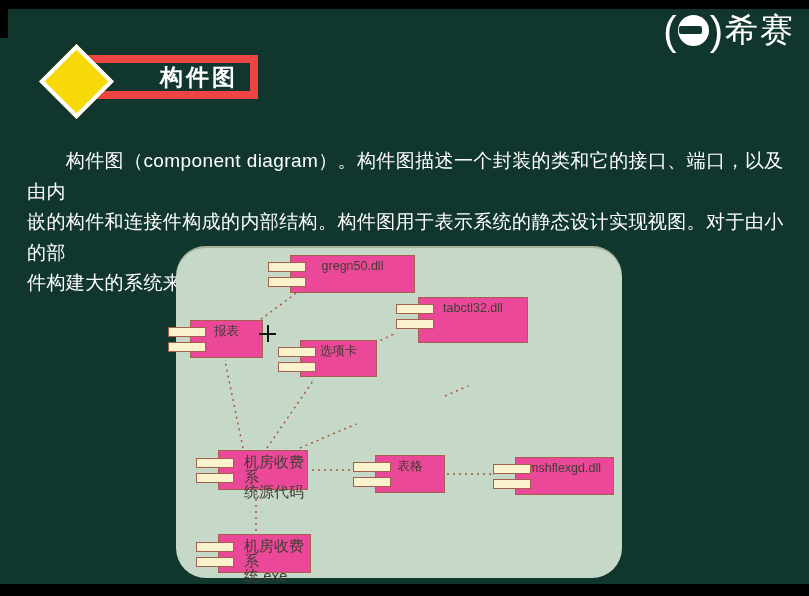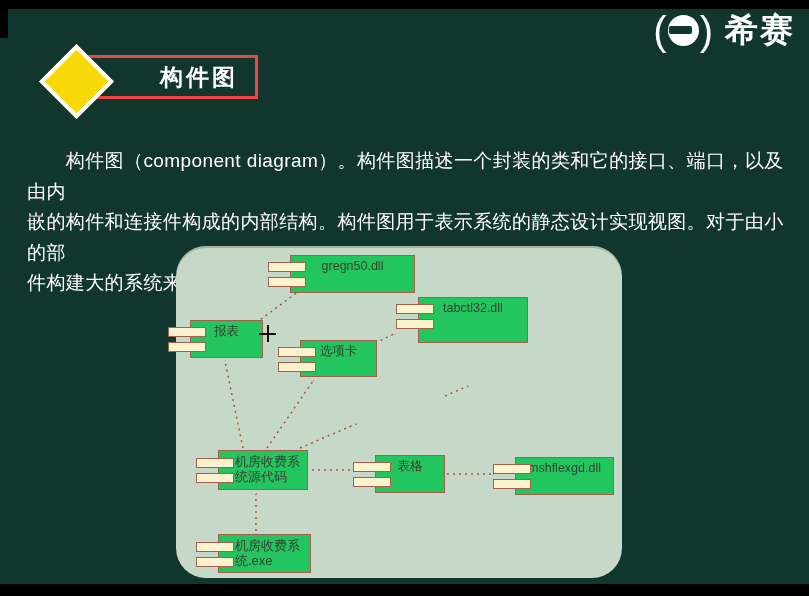--- a/index.html
+++ b/index.html
@@ -11,26 +11,26 @@
   .bar { position:absolute; background:#000; }
   .bar.top { left:0; top:0; width:809px; height:9px; }
   .bar.bottom { left:0; top:584px; width:809px; height:12px; }
   .bar.left-notch { left:0; top:0; width:8px; height:38px; }
 
   
   .logo { position:absolute; top:8px; right:14px; display:flex; align-items:center; color:#fff; }
   .logo .paren { font-size:40px; font-weight:400; line-height:44px; }
   .logo .mark { position:relative; width:31px; height:31px; border-radius:50%; background:#fff; margin:0 1px; }
   .logo .mark .slit { position:absolute; left:1px; top:11px; width:23px; height:8px; background:#11362e; border-radius:2px; }
-  .logo .brand-text { font-size:33px; font-weight:bold; letter-spacing:2px; margin-left:12px; }
+  .logo .brand-text { font-size:33px; font-weight:normal; letter-spacing:2px; margin-left:2px; }
 
   
   .title-box {
     position:absolute; left:76px; top:55px; width:182px; height:44px;
-    border:3px solid #ef4444; box-sizing:border-box;
+    border:8px solid #ef4444; box-sizing:border-box;
     display:flex; align-items:center; justify-content:center; padding-left:64px;
   }
   .title-box .title-text { color:#fff; font-size:23px; font-weight:bold; letter-spacing:3px; }
   .diamond {
     position:absolute; left:50px; top:55px; width:45px; height:45px;
     background:#f7d908; border:4px solid #fff; transform:rotate(45deg);
     box-shadow:0 0 2px rgba(0,0,0,.4);
   }
 
   
@@ -43,29 +43,29 @@
 
   
   .panel {
     position:absolute; left:176px; top:246px; width:446px; height:332px;
     background:#c6d9c8; border-radius:30px;
     box-shadow:inset 0 2px 0 rgba(100,110,70,.35);
   }
   .edges { position:absolute; left:0; top:0; width:809px; height:596px; pointer-events:none; }
 
   .comp {
-    position:absolute; background:#22c55e; border:1.5px solid #a5604d; box-sizing:border-box;
+    position:absolute; background:#ec4899; border:1.5px solid #a5604d; box-sizing:border-box;
     display:flex; justify-content:center; align-items:flex-start;
   }
   .comp .lbl {
     color:#3e3e33; font-size:12.5px; line-height:15px; margin-top:3px;
     white-space:pre-line; text-align:left;
   }
   .comp.two { justify-content:flex-start; }
-  .comp.two .lbl { margin-left:16px; font-size:13px; }
+  .comp.two .lbl { margin-left:25px; font-size:15px; }
   .ctab {
     position:absolute; left:-23px; width:38px; height:10px;
     background:#fbf3cd; border:1.5px solid #a5604d; box-sizing:border-box;
   }
   .ctab.t1 { top:6px; } .ctab.t2 { top:21px; }
   .comp.h40 .ctab.t1 { top:7px; } .comp.h40 .ctab.t2 { top:22px; }
 
   
   .cursor { position:absolute; left:259px; top:325px; width:17px; height:17px; z-index:5; }
   .cursor:before, .cursor:after { content:""; position:absolute; background:#111; }

